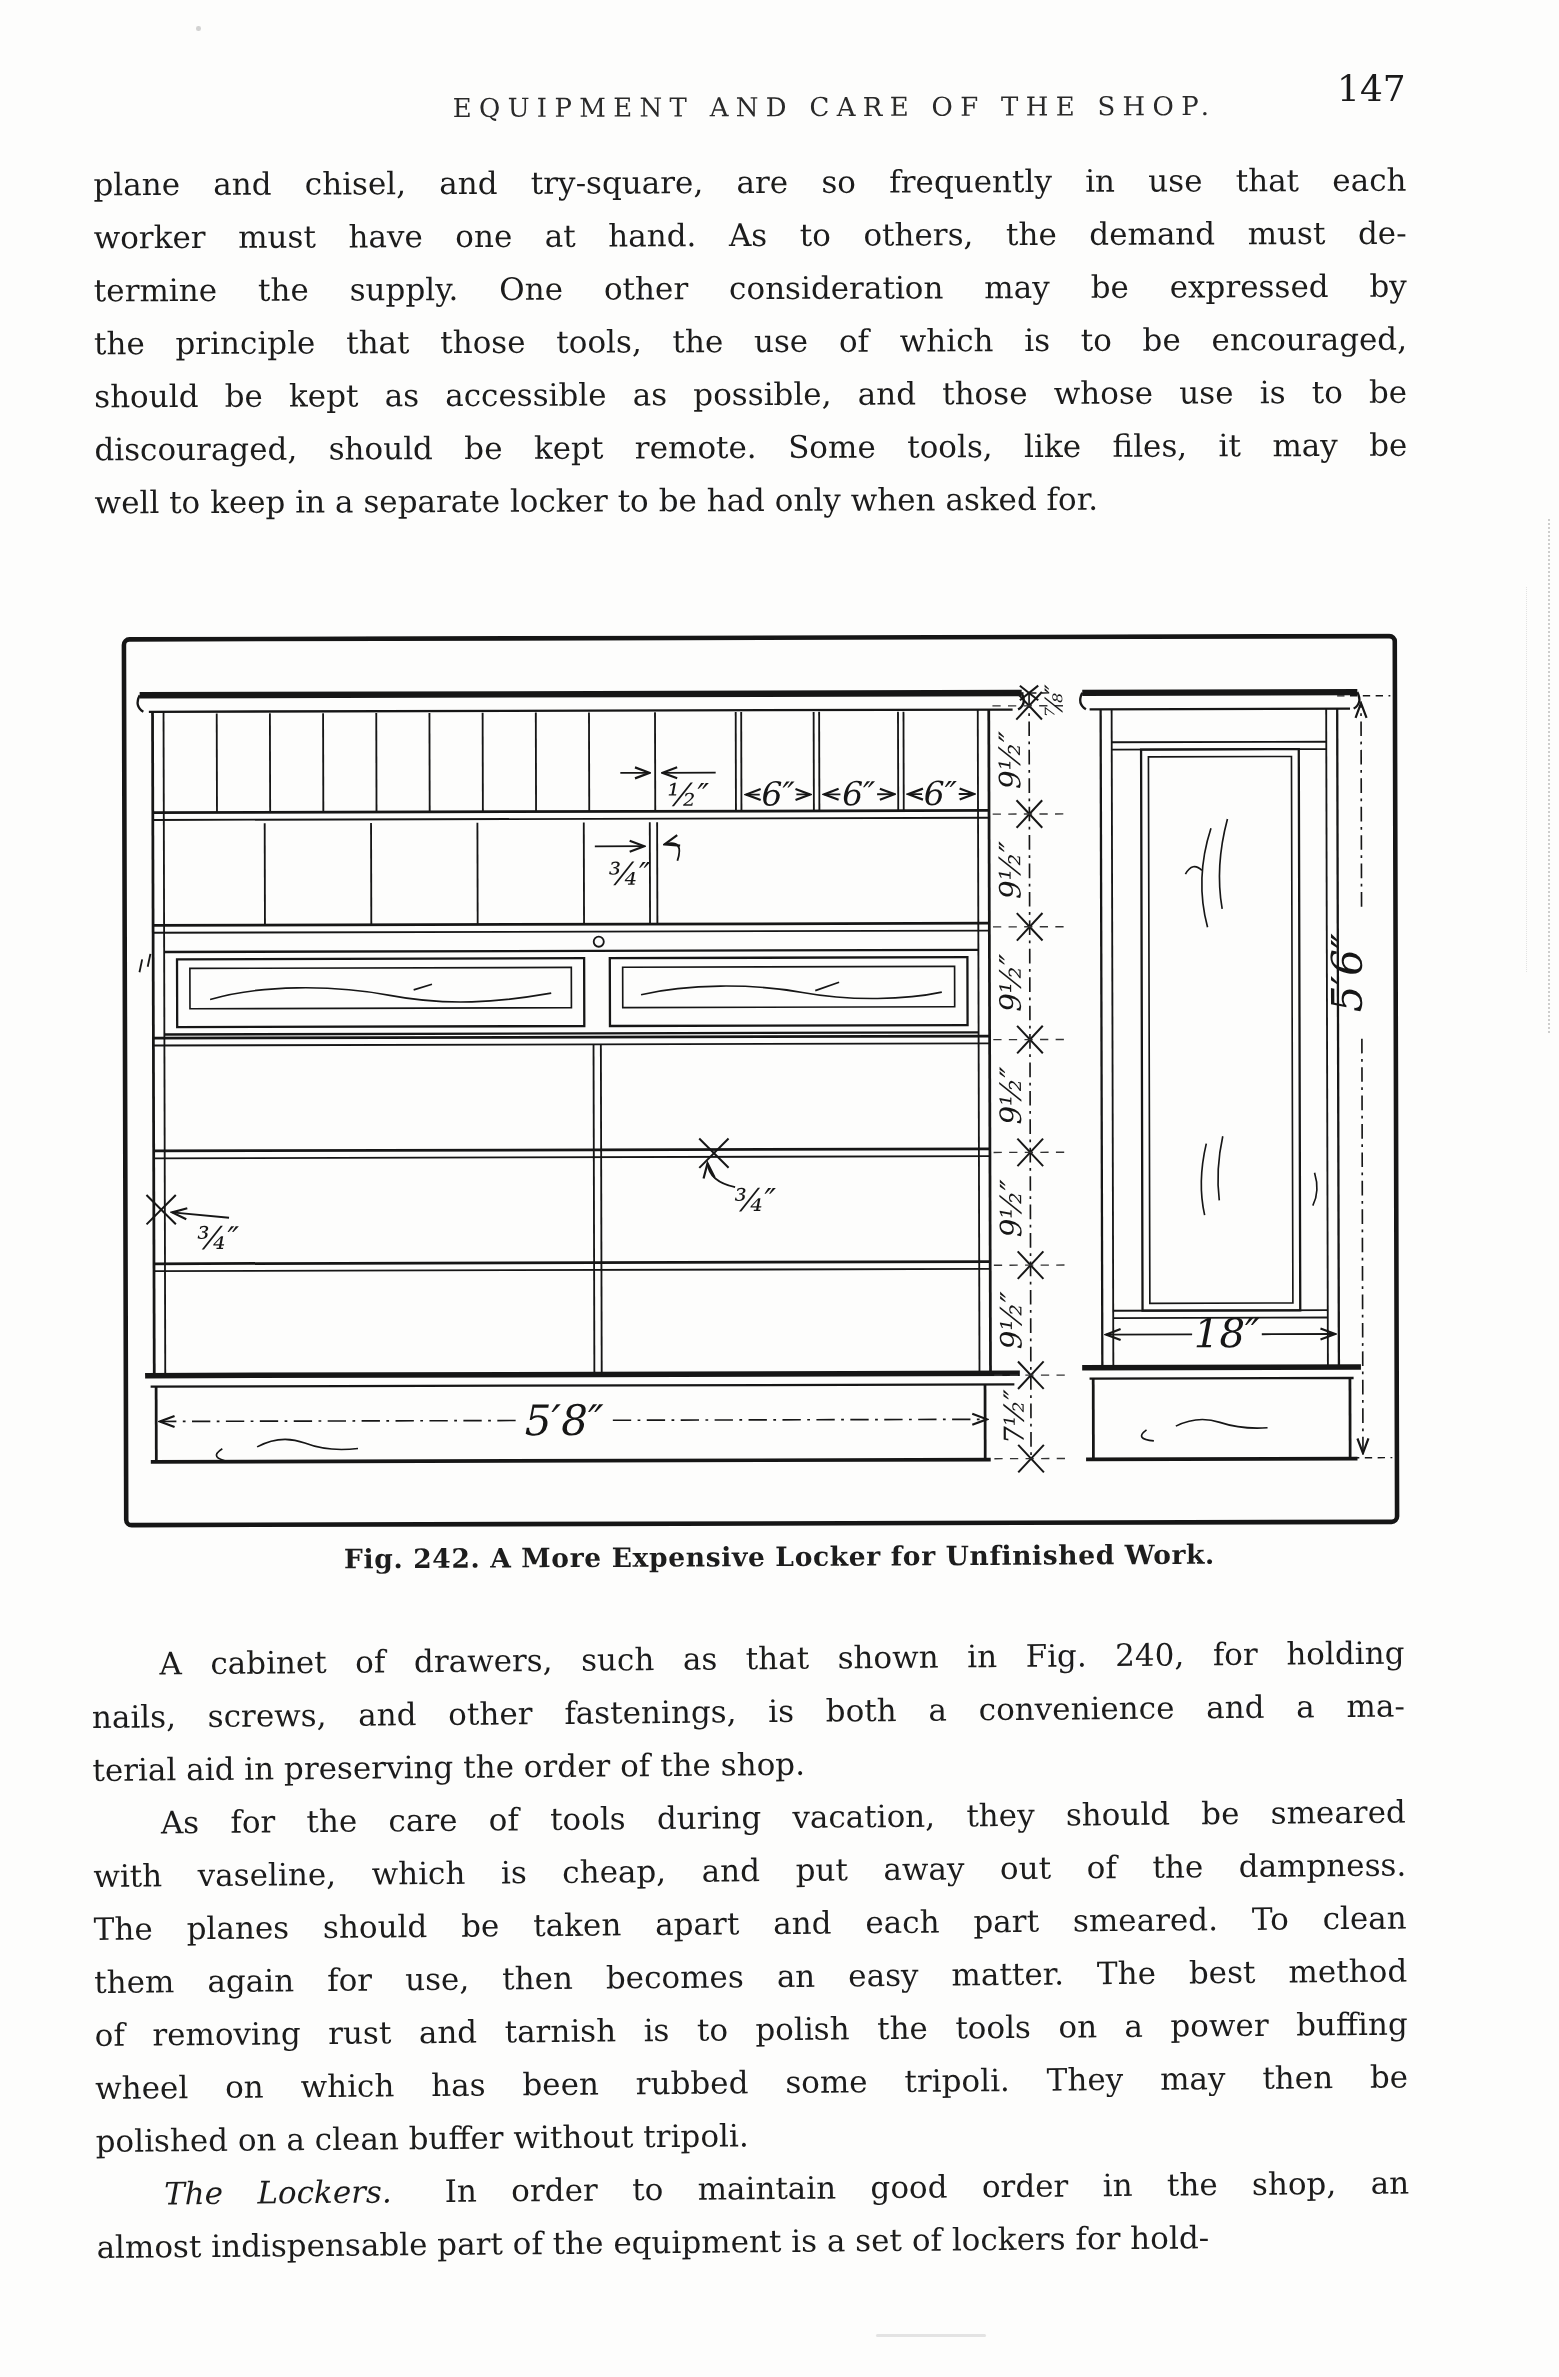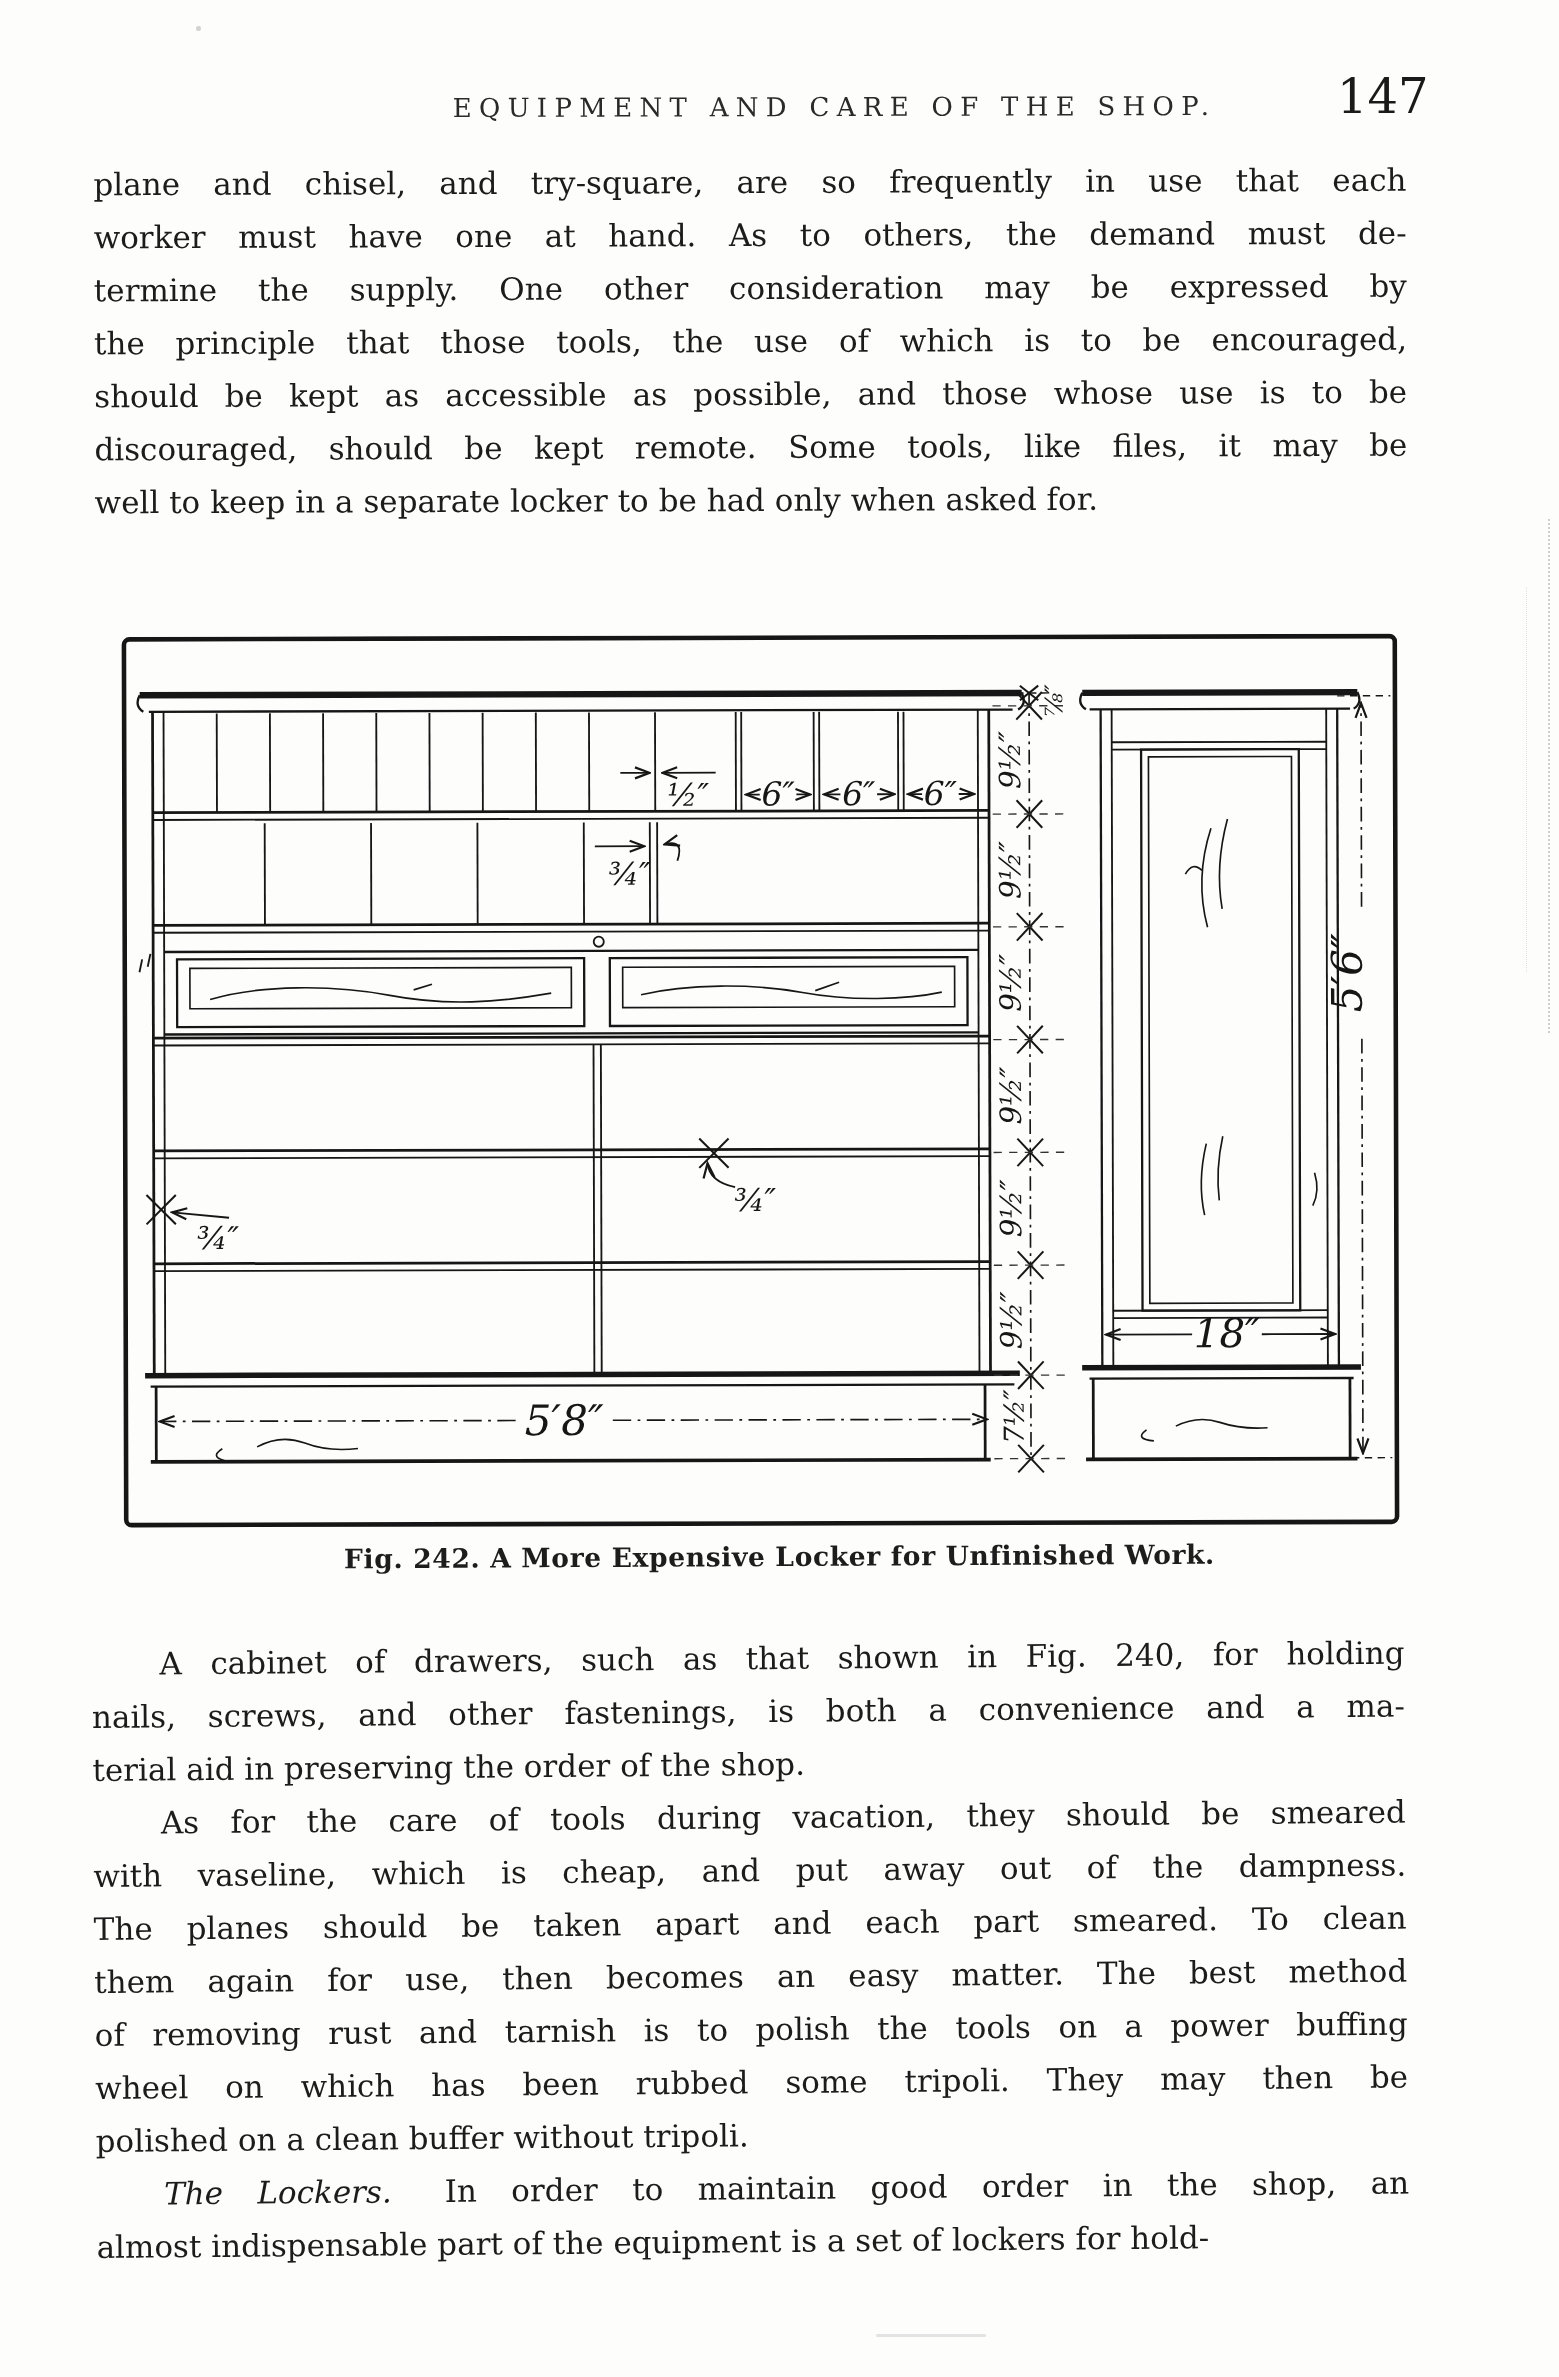--- a/index.html
+++ b/index.html
@@ -14,21 +14,21 @@
   
   .running-head{
     position:absolute;top:92px;left:385px;width:899px;
     text-align:center;
     font-size:26px;letter-spacing:7.3px;
     color:#2a2a2a;
     transform:rotate(-0.15deg);
   }
   .page-num{
     position:absolute;top:68px;left:1337px;
-    font-size:48px;color:#1a1a1a;
+    font-size:36px;color:#1a1a1a;
   }
   
   .textblock{
     position:absolute;left:94px;width:1313px;
     font-size:31px;line-height:53px;
   }
   .tb-top{top:156px;transform:rotate(-0.2deg);}
   .tb-bottom{top:1638px;transform:rotate(-0.5deg);transform-origin:0 50%;}
   .tline{
     height:53px;

